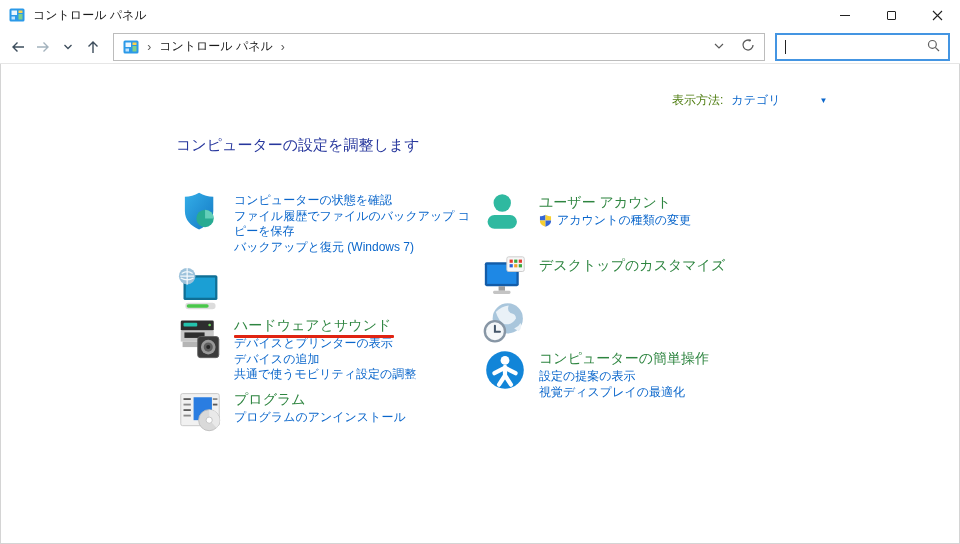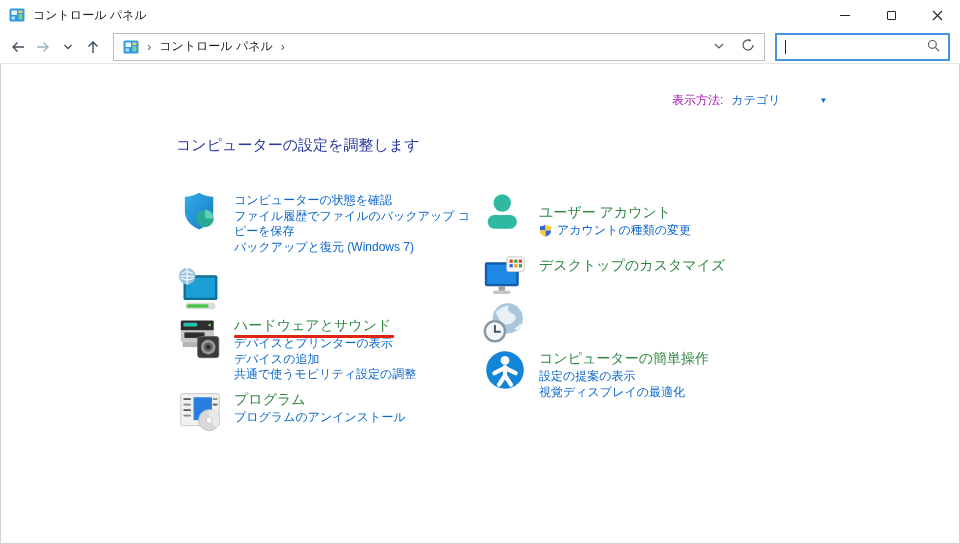--- a/index.html
+++ b/index.html
@@ -26,31 +26,31 @@
   .crumb-text { font-size:12px; color:#191919; }
   .addr-right { margin-left:auto; display:flex; align-items:center; gap:16px; }
   .search-box { height:28px; width:176px; margin-left:10px; border:2px solid #4495e2; background:#fff;
                 display:flex; align-items:center; padding:0 8px; }
   .caret { width:1px; height:14px; background:#222; }
   .search-spacer { flex:1; }
   
   .content { position:relative; height:480px; }
   .page-heading { position:absolute; left:176px; top:26px; font-size:15px; color:var(--navy,#27379d); font-weight:400;margin-top:46px; }
   .view-by { position:absolute; left:672px; top:28px; font-size:12px; display:flex; align-items:center; }
-  .view-by-label { color:#a21caf; }
+  .view-by-label { color:#4d7c0f; }
   .view-by-link { color:var(--link,#0a66cb); margin-left:8px; text-decoration:none; display:flex; align-items:center;gap:34px; }
   .view-caret { font-size:8px; margin-left:5px; color:var(--link,#0a66cb); }
   .col { position:absolute; width:300px; }
   .col-left  { left:178px; top:126px; }
   .col-right { left:483px; top:128px; }
   .cat-block { display:flex; align-items:flex-start; }
   .col-left  .cat-block:nth-child(1) { margin-bottom:12px; }
   .col-left  .cat-block:nth-child(2) { margin-bottom:2px;  }
   .col-left  .cat-block:nth-child(3) { margin-bottom:6px;  }
-  .col-right .cat-block:nth-child(1) { margin-bottom:17px;align-items:flex-end; }
+  .col-right .cat-block:nth-child(1) { margin-bottom:17px; }
   .col-right .cat-block:nth-child(2) { margin-bottom:0px;  }
   .col-right .cat-block:nth-child(3) { margin-bottom:1px;  }
   .cat-icon { width:44px; height:46px; flex:0 0 44px; margin-right:12px; display:flex; align-items:flex-start; justify-content:center; }
   .cat-icon svg { width:44px; height:44px; }
   .cat-text { padding-top:1px; }
   .cat-title-wrap { position:relative; display:inline-block; }
   .cat-title { font-size:14px; color:var(--green,#2e8540); text-decoration:none; line-height:18px; display:inline-block; }
   .red-underline { position:absolute; left:0; right:-3px; bottom:-4px; height:3px; background:var(--red,#e02412); border-radius:1px; }
   .task-links { margin-top:2px; }
   .task-link { display:flex; align-items:center; font-size:12px; line-height:15.5px; color:var(--link,#0a66cb); text-decoration:none; }

